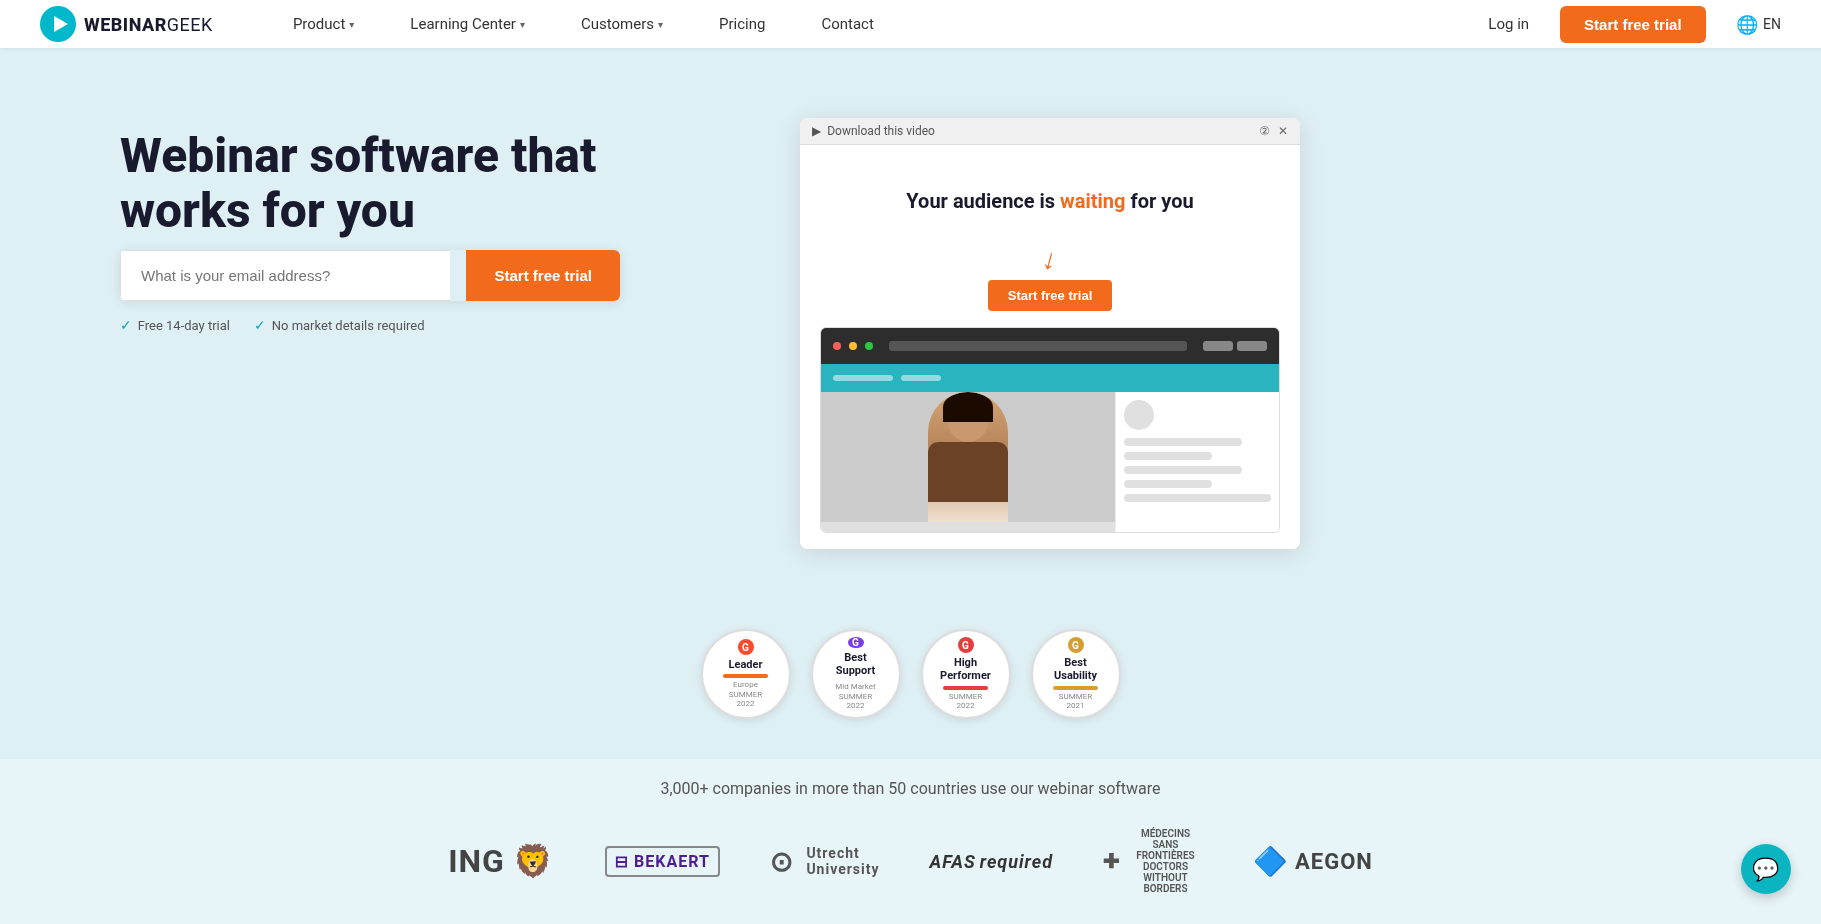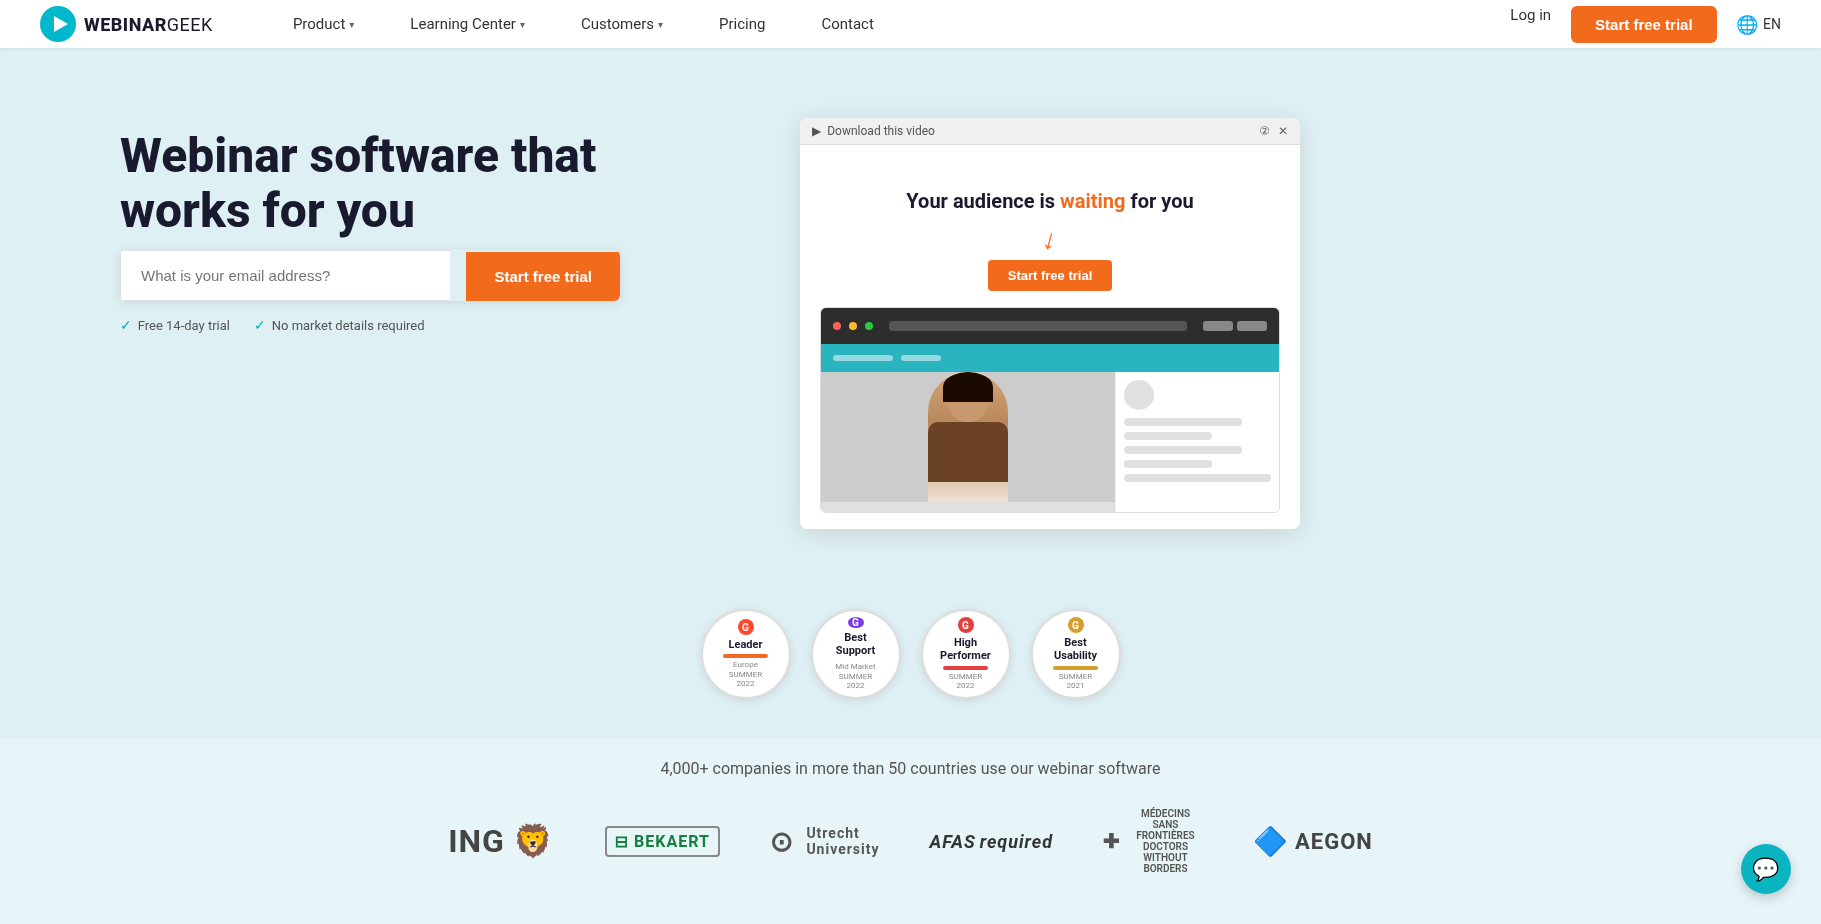--- a/index.html
+++ b/index.html
@@ -48,21 +48,22 @@
       height: 64px;
       font-size: 15px;
       color: #333;
       text-decoration: none;
       cursor: pointer;
       transition: color 0.2s;
     }
     .nav-chevron { font-size: 10px; color: #666; }
     .nav-right {
       display: flex;
-      gap: 20px;
+      align-items: center;
+      gap: 31px;
     }
     .nav-login {
       font-size: 15px;
       color: #333;
       text-decoration: none;
       cursor: pointer;
     }
     .btn-orange {
       background: #f26b1d;
       color: #fff;
@@ -111,21 +112,20 @@
       margin-bottom: 36px;
     }
     .hero-form {
       display: flex;
       gap: 16px;
       margin-bottom: 16px;
       box-shadow: 0 2px 12px rgba(0,0,0,0.1);
       border-radius: 6px;
       overflow: hidden;
       max-width: 500px;
-      align-items: flex-end;
     }
     .hero-input {
       flex: 1;
       padding: 16px 20px;
       font-size: 15px;
       border: 1px solid #ddd;
       border-right: none;
       outline: none;
       color: #888;
       background: #fff;
@@ -192,20 +192,21 @@
     }
     .video-inner {
       background: #fff;
       padding: 24px 20px 16px;
     }
     .video-headline {
       text-align: center;
       font-size: 20px;
       font-weight: 700;
       color: #1a1a2e;
+      margin-bottom: 20px;
     }
     .video-headline .waiting { color: #f26b1d; }
     .video-cta {
       text-align: center;
       margin-bottom: 16px;
     }
     .btn-video-cta {
       background: #f26b1d;
       color: #fff;
       border: none;
@@ -345,21 +346,21 @@
       display: flex;
       align-items: center;
       justify-content: center;
       gap: 50px;
       flex-wrap: wrap;
       padding: 0 60px;
     }
     .company-logo {
       font-size: 22px;
       font-weight: 700;
-      color: #15803d;
+      color: #4c1d95;
       letter-spacing: 1px;
       display: flex;
       align-items: center;
       gap: 4px;
     }
     .company-logo.ing { font-size: 32px; color: #444; }
     .company-logo.bekaert { font-size: 16px; border: 2px solid #888; padding: 4px 8px; border-radius: 4px; }
     .company-logo.utrecht { font-size: 14px; color: #555; }
     .company-logo.afas { font-size: 18px; color: #333; font-style: italic; }
     .company-logo.msf { font-size: 11px; color: #555; letter-spacing: 0; }
@@ -562,21 +563,21 @@
     <div class="badge">
       <div class="badge-g-logo" style="background:#d69e2e;">G</div>
       <div class="badge-title">Best<br>Usability</div>
       <div class="badge-bar badge-bar-yellow"></div>
       <div class="badge-subtitle">SUMMER<br>2021</div>
     </div>
   </div>
 </section>
 
 <section class="companies-section">
-  <p class="companies-title">4,000+ companies in more than 50 countries use our webinar software</p>
+  <p class="companies-title">3,000+ companies in more than 50 countries use our webinar software</p>
   <div class="companies-logos">
 
     <div class="company-logo ing">
       ING 🦁
     </div>
 
     <div class="company-logo bekaert">
       ⊟ BEKAERT
     </div>
 

